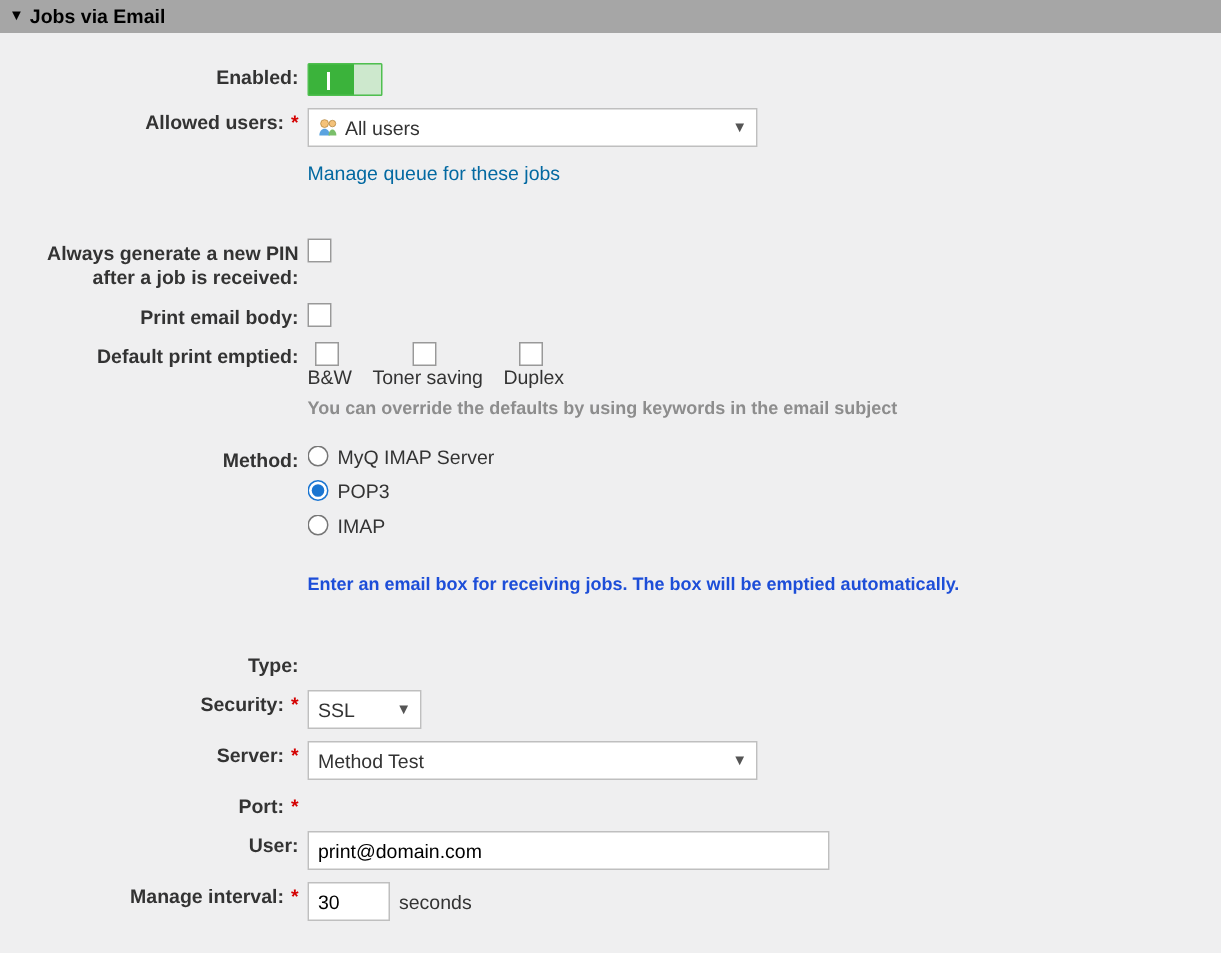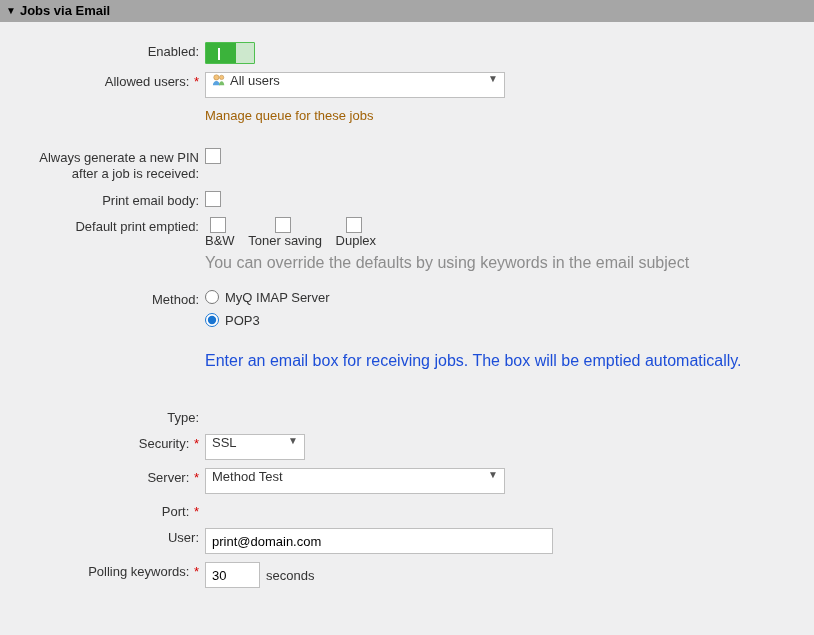--- a/index.html
+++ b/index.html
@@ -38,20 +38,21 @@
     margin-bottom: 6px;
   }
   .label-col {
     width: 195px;
     min-width: 195px;
     text-align: right;
     padding-right: 6px;
     padding-top: 4px;
     color: #333;
     line-height: 1.25;
+    font-weight: bold;
   }
   .field-col {
     flex: 1;
     display: flex;
     flex-direction: column;
     gap: 4px;
     padding-top: 2px;
   }
   .req { color: #d40000; margin-left: 1px; }
 
@@ -72,52 +73,52 @@
     position: absolute; right: 0; top: 0; width: 18px; height: 100%;
     background: #CDE8CD;
   }
 
   
   .dd {
     border: 1px solid #bfbfbf;
     background: #fff;
     height: 26px;
     display: flex;
-    align-items: flex-start;
+    align-items: center;
     padding: 0 6px;
     font-size: 13px;
     position: relative;
     cursor: pointer;
   }
   .dd .caret {
     margin-left: auto;
     font-size: 10px;
     color: #555;
   }
   .dd.w300 { width: 300px; }
-  .dd.w100 { width: 100px; }
+  .dd.w100 { width: 76px; }
   .dd .vtext { white-space: nowrap; overflow: hidden; }
   .dd .vicon { margin-right: 4px; width:14px; height:14px; display:inline-flex; align-items:center; justify-content:center; }
 
   .link {
-    color: #a16207;
+    color: #0369a1;
     cursor: pointer;
     margin-top: 6px;
-    margin-bottom: 7px;
+    margin-bottom: 18px;
     display: inline-block;
   }
 
   .cb {
     width: 16px; height: 16px; border: 1px solid #999; background: #fff;
     display: inline-block; cursor: pointer; margin-right:4px; vertical-align: middle;
   }
 
   .cbl { display:inline-flex; align-items:center; margin-right: 10px; color:#333; cursor:pointer;flex-direction:column; }
 
-  .hint { color: #8d8d8d; font-size: 16px; margin-top: 2px; }
+  .hint { color: #8d8d8d; font-size: 12px; margin-top: 2px; font-weight: bold; }
 
   .radio-row { display:flex; align-items:center; gap:6px; margin-bottom:4px; cursor:pointer; }
   input[type=radio] { accent-color: #1a75d1; margin:0; width:14px; height:14px; cursor:pointer; }
 
   .txt {
     border: 1px solid #bfbfbf; background:#fff; height:26px; padding:0 6px; font-size:13px; font-family:inherit;
   }
   .txt.w300 { width: 348px; }
   .txt.w100 { width: 100px; }
   .txt.w55  { width: 55px; }
@@ -216,20 +217,24 @@
       <div class="label-col">Method:</div>
       <div class="field-col">
         <label class="radio-row">
           <input type="radio" name="method" style="">
           <span>MyQ IMAP Server</span>
         </label>
         <label class="radio-row">
           <input type="radio" name="method" checked="" style="">
           <span>POP3</span>
         </label>
+        <label class="radio-row">
+          <input type="radio" name="method" style="">
+          <span>IMAP</span>
+        </label>
         <div class="spacer10"></div>
         <div class="hint" style="color:#1d4ed8">Enter an email box for receiving jobs. The box will be emptied automatically.</div>
       </div>
     </div>
 
     <div class="spacer20"></div>
     <div class="spacer10"></div>
 
     <div class="row">
       <div class="label-col">Type:</div>
@@ -270,21 +275,21 @@
 
     <div class="row">
       <div class="label-col">User:</div>
       <div class="field-col">
         <input class="txt w300" value="print@domain.com" style="">
       </div>
     </div>
 
     <div class="row">
       <div class="label-col">
-        <span>Polling keywords:</span>
+        <span>Manage interval:</span>
         <span class="req">*</span>
       </div>
       <div class="field-col">
         <div class="inline">
           <input class="txt w55" value="30" style="">
           <span>seconds</span>
         </div>
 
       </div>
     </div>

